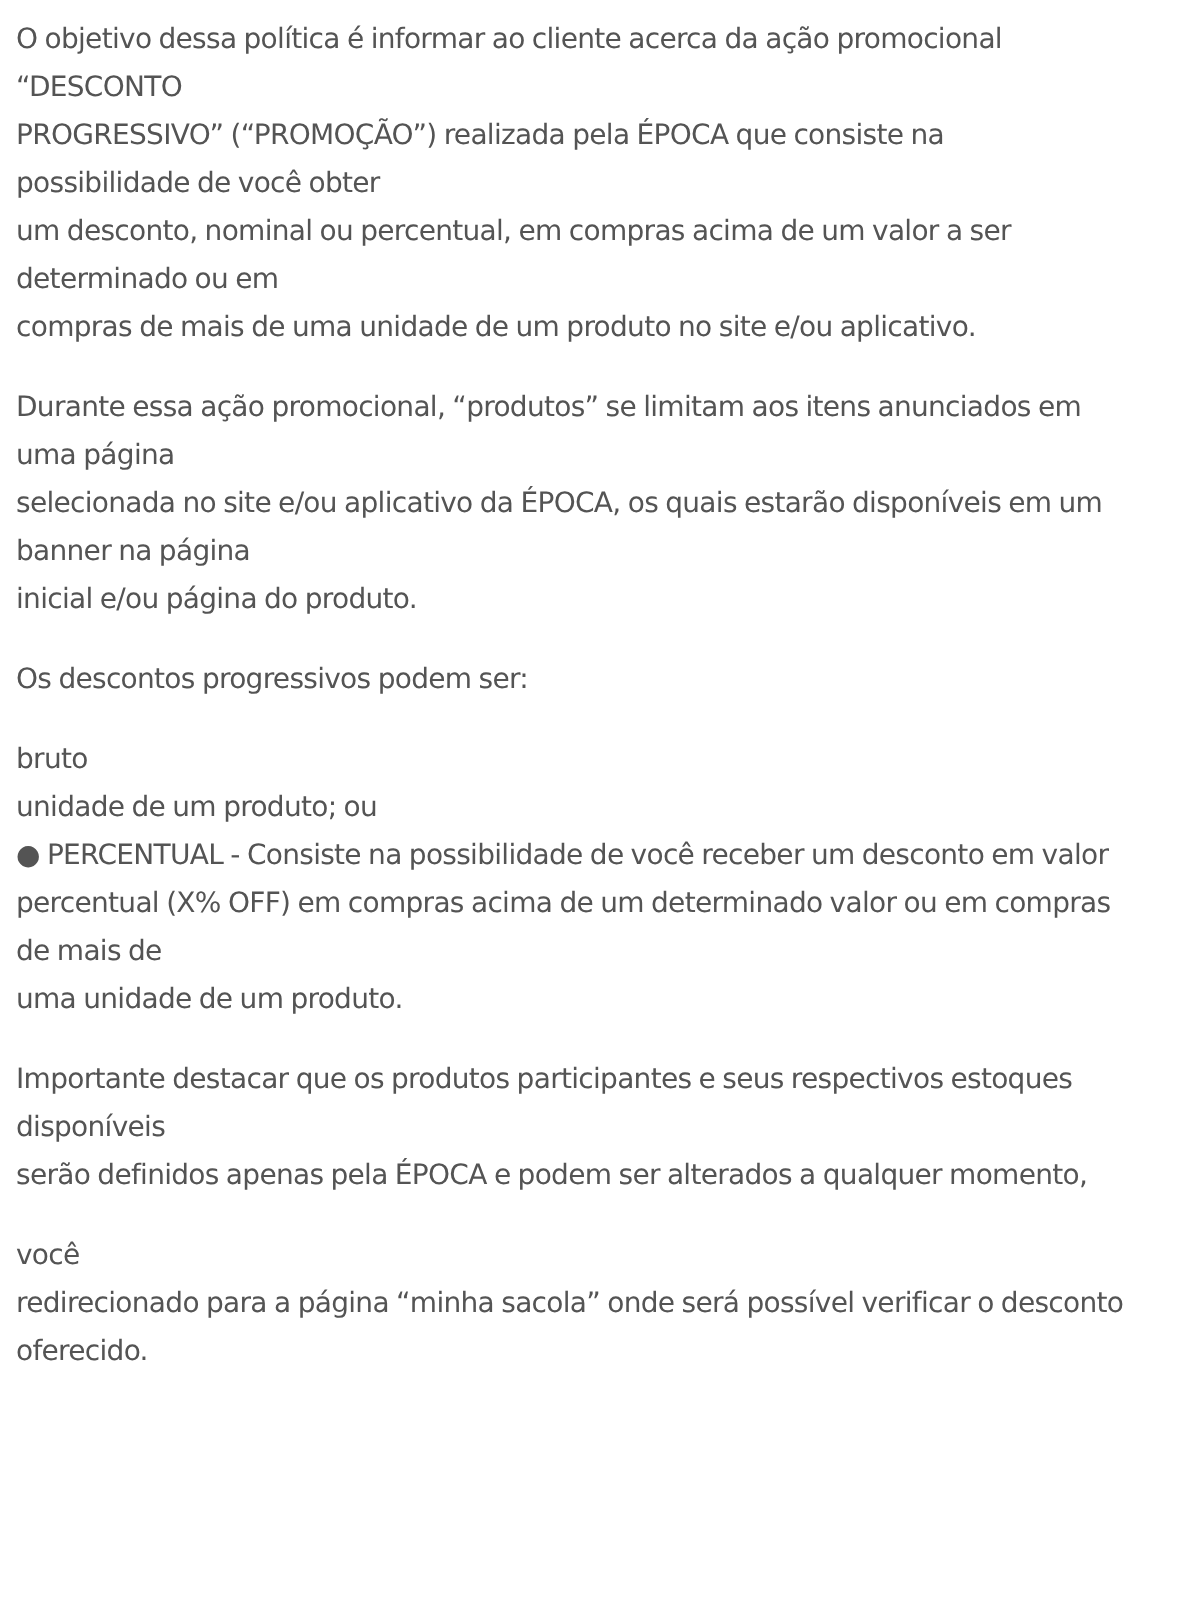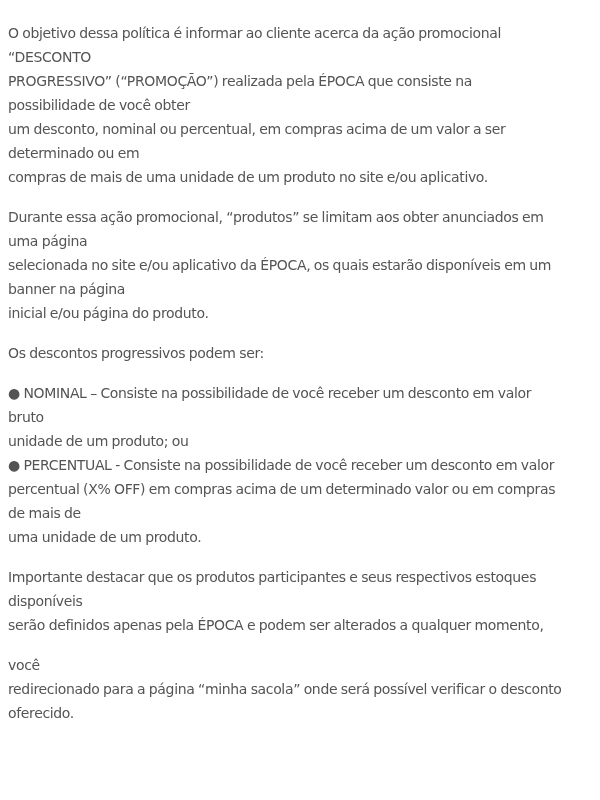--- a/index.html
+++ b/index.html
@@ -18,21 +18,21 @@
       left: 8px;
       top: 8px;
       width: 590px;
       font-family: "DejaVu Sans", sans-serif;
       font-size: 14px;
       letter-spacing: -0.35px;
       word-spacing: -0.5px;
       color: #545454;
     }
     .para {
-      margin: 13px 0 16px 0;
+      margin: 0 0 16px 0;
     }
     .line {
       display: block;
       height: 24px;
       line-height: 24px;
       white-space: nowrap;
     }
   </style>
 </head>
 <body>
@@ -43,33 +43,32 @@
     <span class="line">O objetivo dessa política é informar ao cliente acerca da ação promocional</span>
     <span class="line">“DESCONTO</span>
     <span class="line">PROGRESSIVO” (“PROMOÇÃO”) realizada pela ÉPOCA que consiste na</span>
     <span class="line">possibilidade de você obter</span>
     <span class="line">um desconto, nominal ou percentual, em compras acima de um valor a ser</span>
     <span class="line">determinado ou em</span>
     <span class="line">compras de mais de uma unidade de um produto no site e/ou aplicativo.</span>
   </p>
 
   <p class="para">
-    <span class="line">Durante essa ação promocional, “produtos” se limitam aos obter anunciados em</span>
+    <span class="line">Durante essa ação promocional, “produtos” se limitam aos itens anunciados em</span>
     <span class="line">uma página</span>
     <span class="line">selecionada no site e/ou aplicativo da ÉPOCA, os quais estarão disponíveis em um</span>
     <span class="line">banner na página</span>
     <span class="line">inicial e/ou página do produto.</span>
   </p>
 
   <p class="para">
     <span class="line">Os descontos progressivos podem ser:</span>
   </p>
 
   <p class="para">
-    <span class="line">● NOMINAL – Consiste na possibilidade de você receber um desconto em valor</span>
     <span class="line">bruto</span>
     <span class="line">unidade de um produto; ou</span>
     <span class="line">● PERCENTUAL - Consiste na possibilidade de você receber um desconto em valor</span>
     <span class="line">percentual (X% OFF) em compras acima de um determinado valor ou em compras</span>
     <span class="line">de mais de</span>
     <span class="line">uma unidade de um produto.</span>
   </p>
 
   <p class="para">
     <span class="line">Importante destacar que os produtos participantes e seus respectivos estoques</span>

